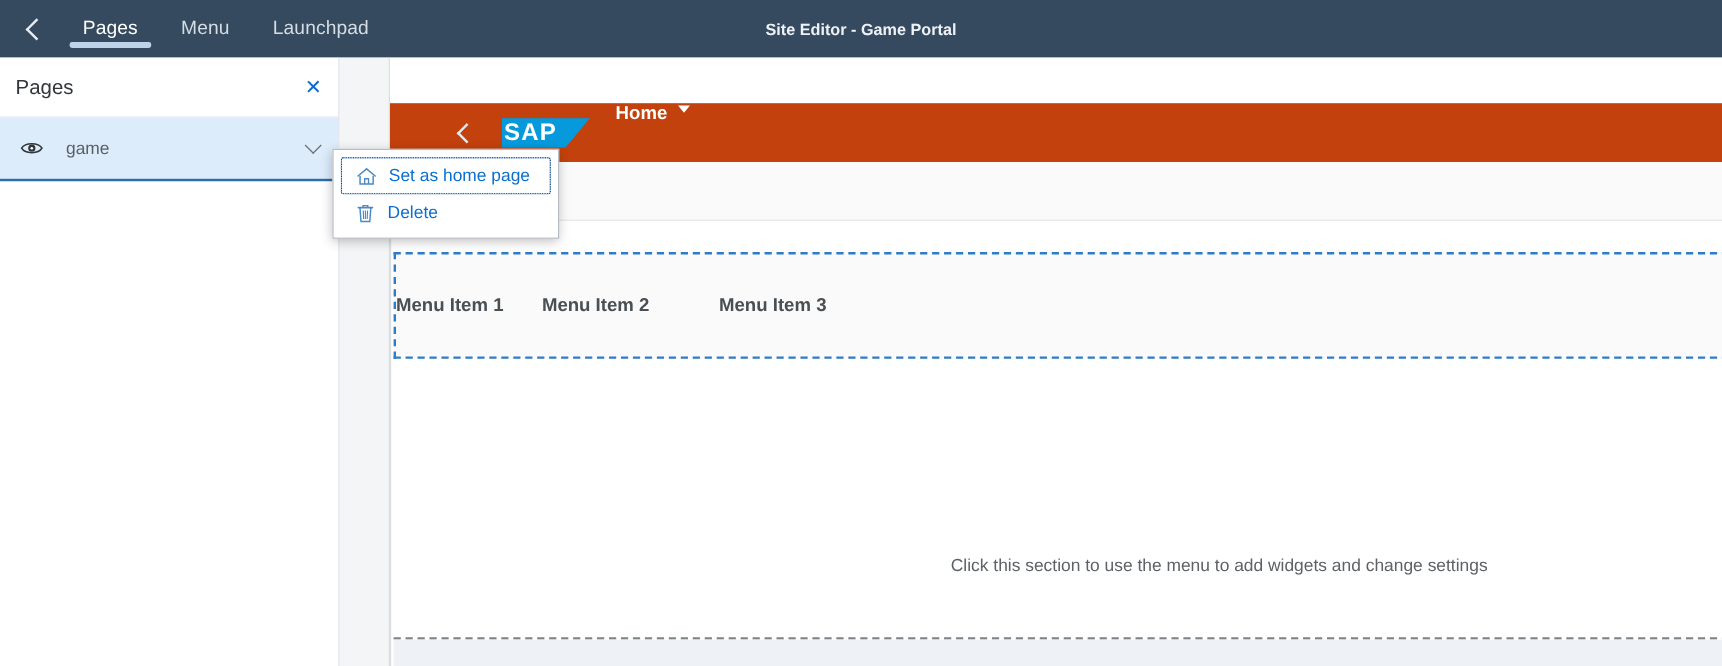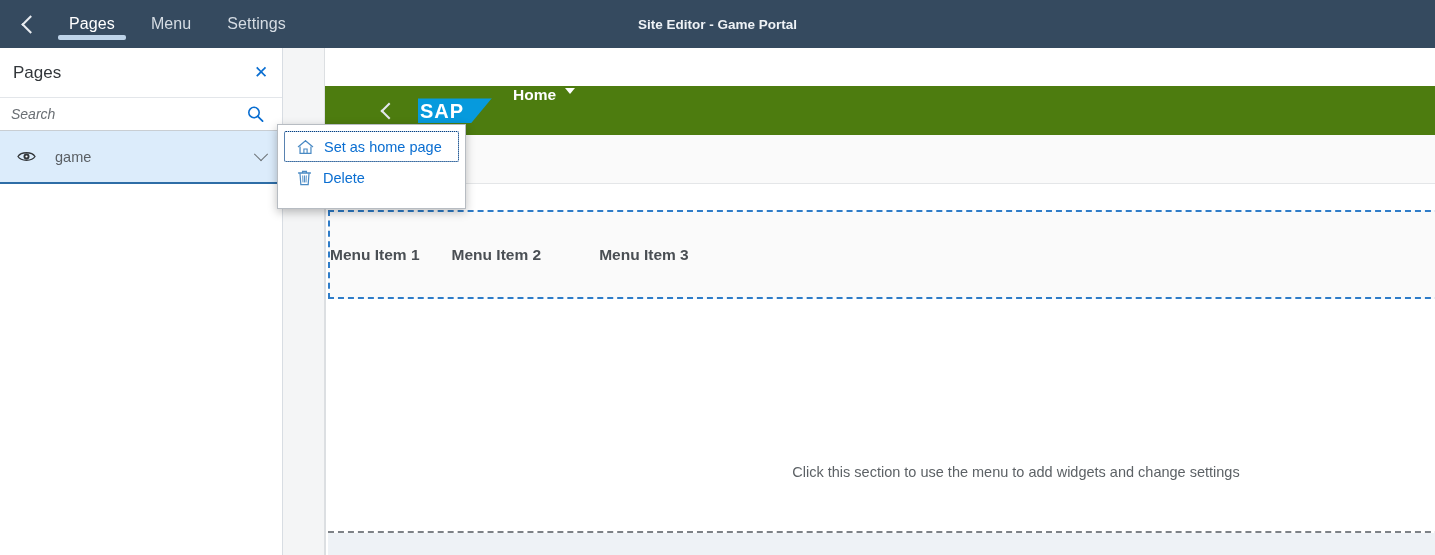--- a/index.html
+++ b/index.html
@@ -204,21 +204,21 @@
     width: 1110px;
     height: 507px;
     background: #ffffff;
     overflow: hidden;
   }
   .sap-shell {
     position: absolute;
     left: 0; top: 38px;
     width: 1110px;
     height: 49px;
-    background: #4d7c0f;
+    background: #c2410c;
   }
   .shell-back {
     position: absolute;
     left: 48px; top: 0;
     height: 49px;
     width: 28px;
     display: flex; align-items: center; justify-content: center;
     cursor: pointer;
   }
   .chev-left-sm {
@@ -347,21 +347,21 @@
   }
 
   
   .ctx-menu {
     position: absolute;
     left: 277px; top: 124px;
     width: 189px;
     background: #ffffff;
     border: 1px solid #b7bcc2;
     box-shadow: 0 3px 9px rgba(0,0,0,.26);
-    padding: 6px 0 15px 0;
+    padding: 6px 0 5px 0;
     box-sizing: border-box;
     z-index: 40;
   }
   .ctx-item {
     position: relative;
     height: 31px;
     display: flex;
     align-items: center;
     color: #0a6ed1;
     font-size: 14.5px;
@@ -394,42 +394,33 @@
       <span class="chev-left"></span>
     </div>
     <div class="topnav">
       <div class="topnav-item active">
         <span>Pages</span>
       </div>
       <div class="topnav-item">
         <span>Menu</span>
       </div>
       <div class="topnav-item">
-        <span>Settings</span>
+        <span>Launchpad</span>
       </div>
     </div>
     <div class="topbar-title">Site Editor - Game Portal</div>
   </div>
 
   <div class="leftpanel">
 
     <div class="lp-header">
       <div class="lp-title">Pages</div>
       <div class="lp-close">✕</div>
     </div>
 
-    <div class="lp-search">
-      <input type="text" placeholder="Search" style="">
-      <span class="search-icon">
-        <svg width="17" height="17" viewBox="0 0 17 17">
-          <circle cx="7" cy="7" r="5.2" fill="none" stroke="#0a6ed1" stroke-width="1.6"></circle>
-          <line x1="10.8" y1="10.8" x2="15.6" y2="15.6" stroke="#0a6ed1" stroke-width="1.8" stroke-linecap="round"></line>
-        </svg>
-      </span>
-    </div>
 
     <div class="tree-row selected">
       <span class="tree-eye">
         <svg width="19" height="13" viewBox="0 0 19 13">
           <path d="M1 6.5 C4 1.5 15 1.5 18 6.5 C15 11.5 4 11.5 1 6.5 Z" fill="none" stroke="#32363a" stroke-width="1.3"></path>
           <circle cx="9.5" cy="6.5" r="3" fill="#32363a"></circle>
           <circle cx="9.5" cy="6.5" r="1.1" fill="#ffffff"></circle>
         </svg>
       </span>
       <span class="tree-label">game</span>

